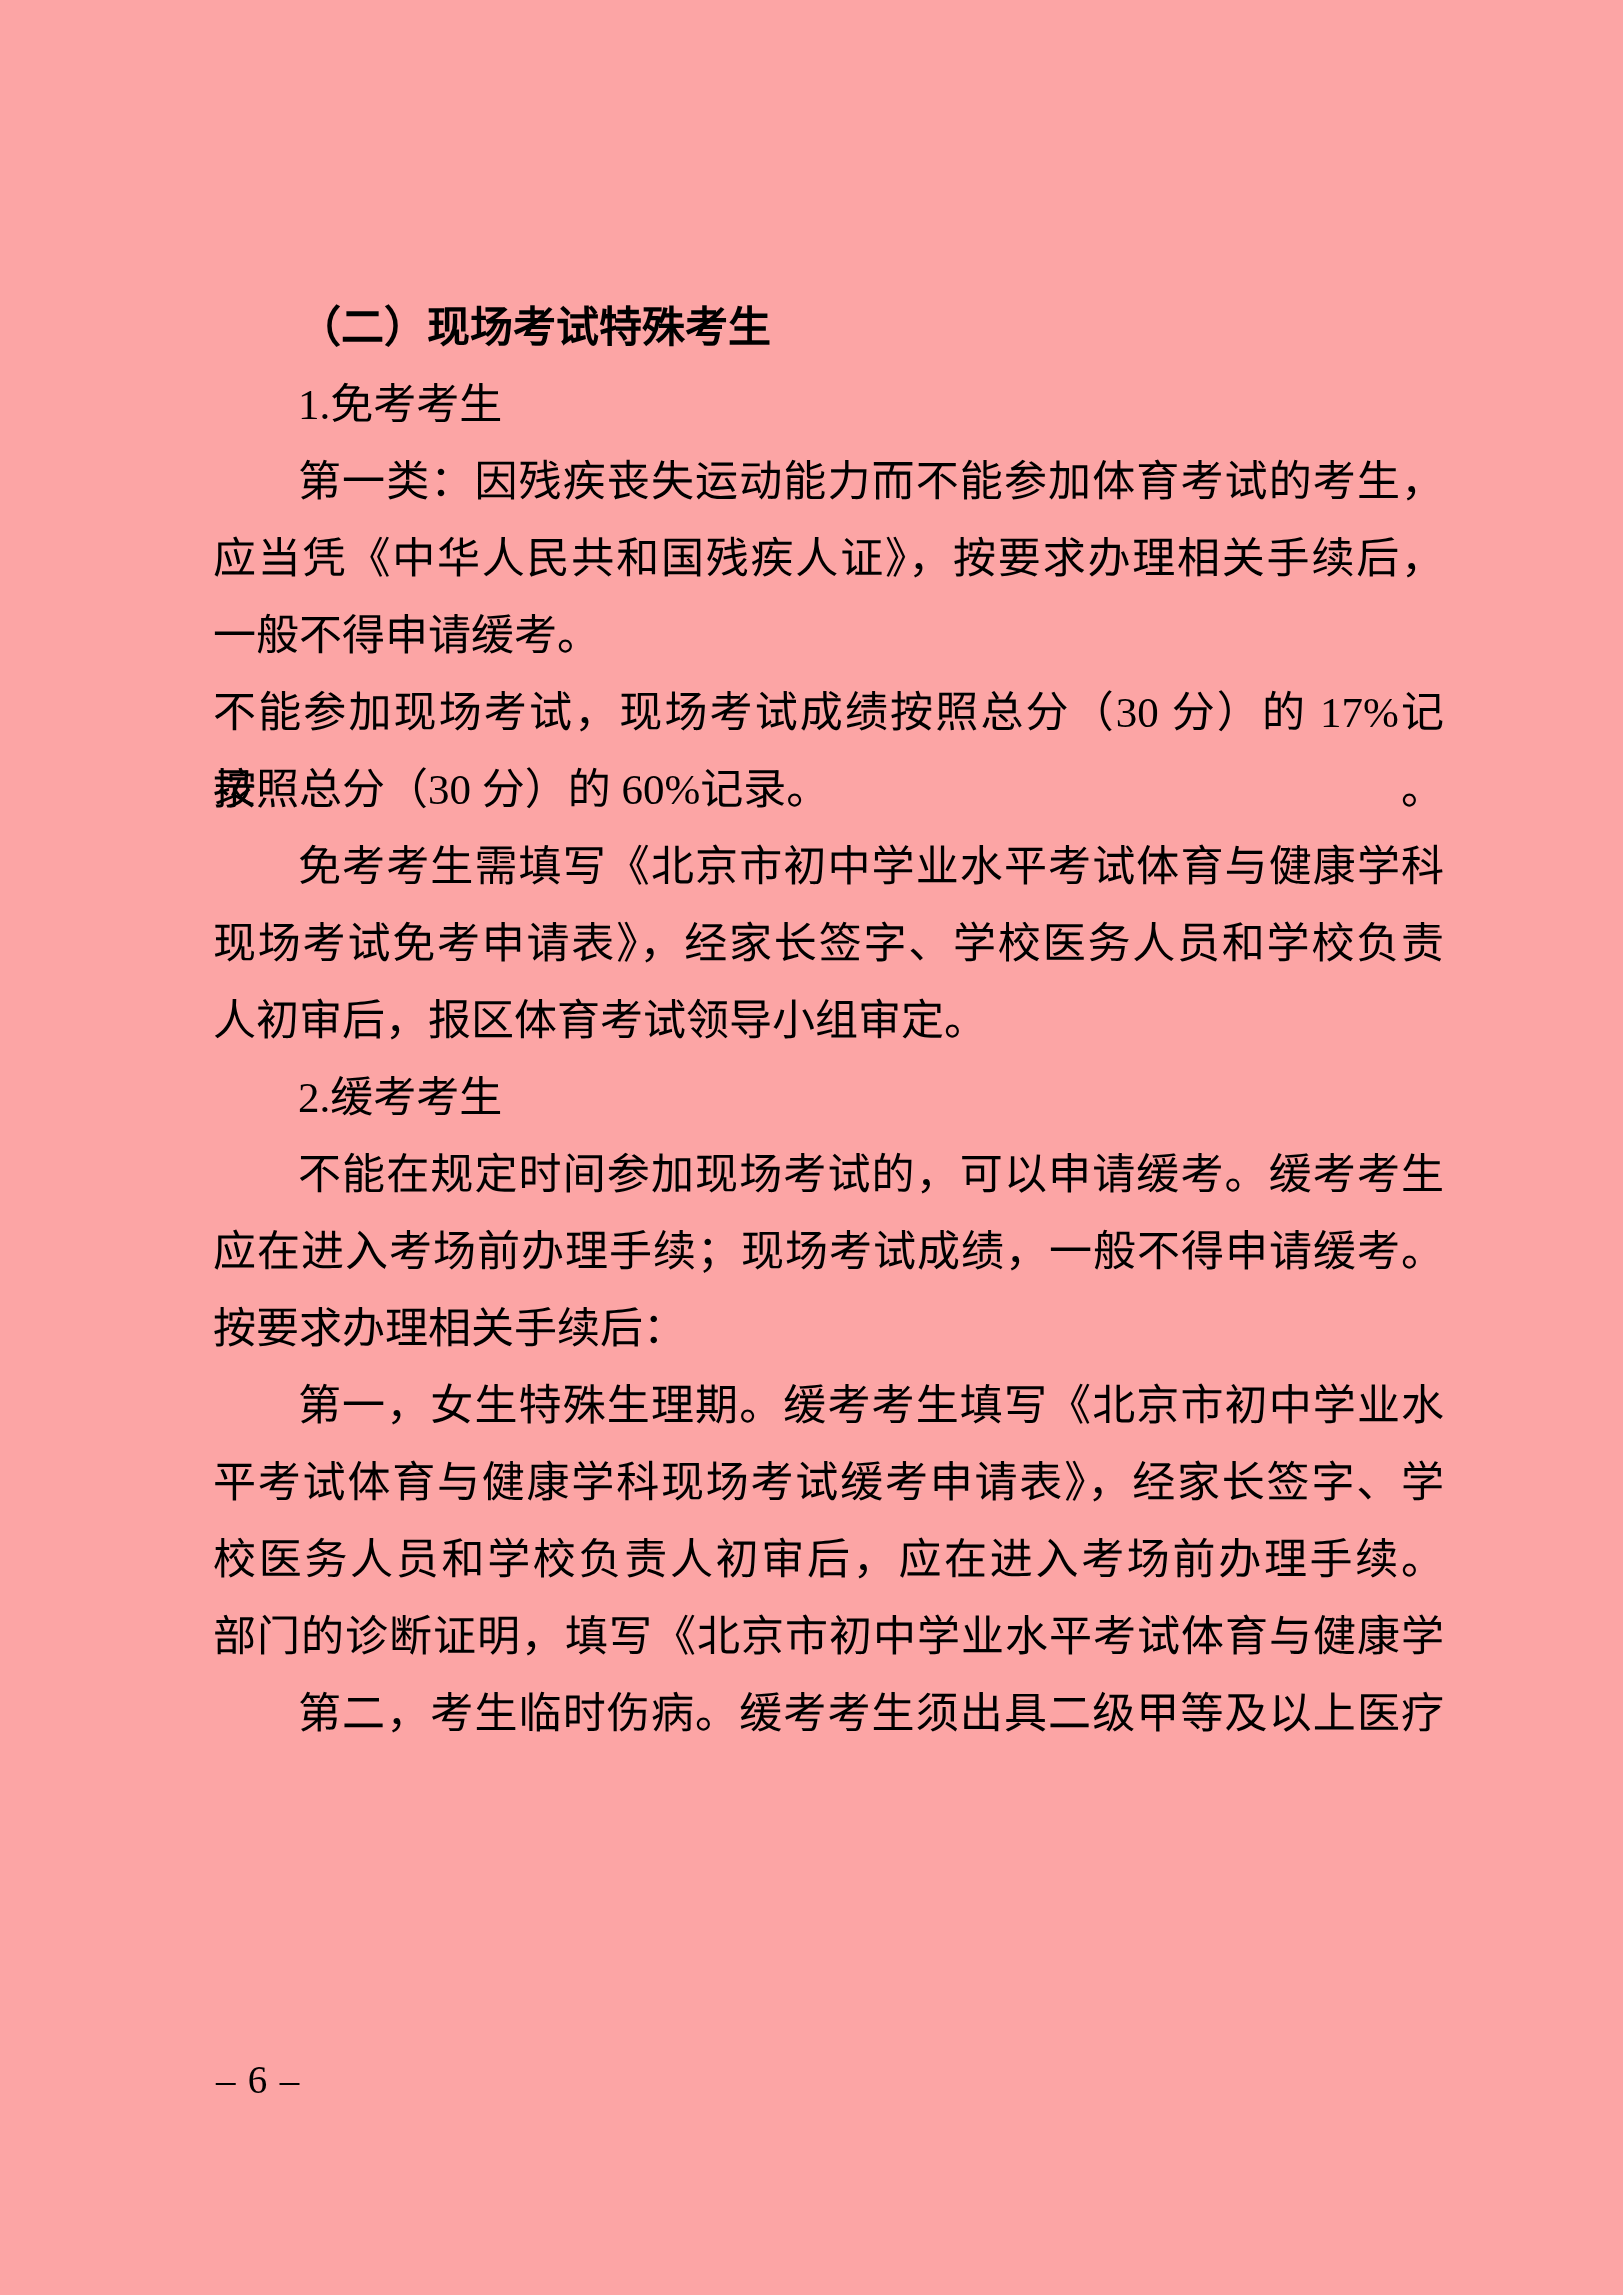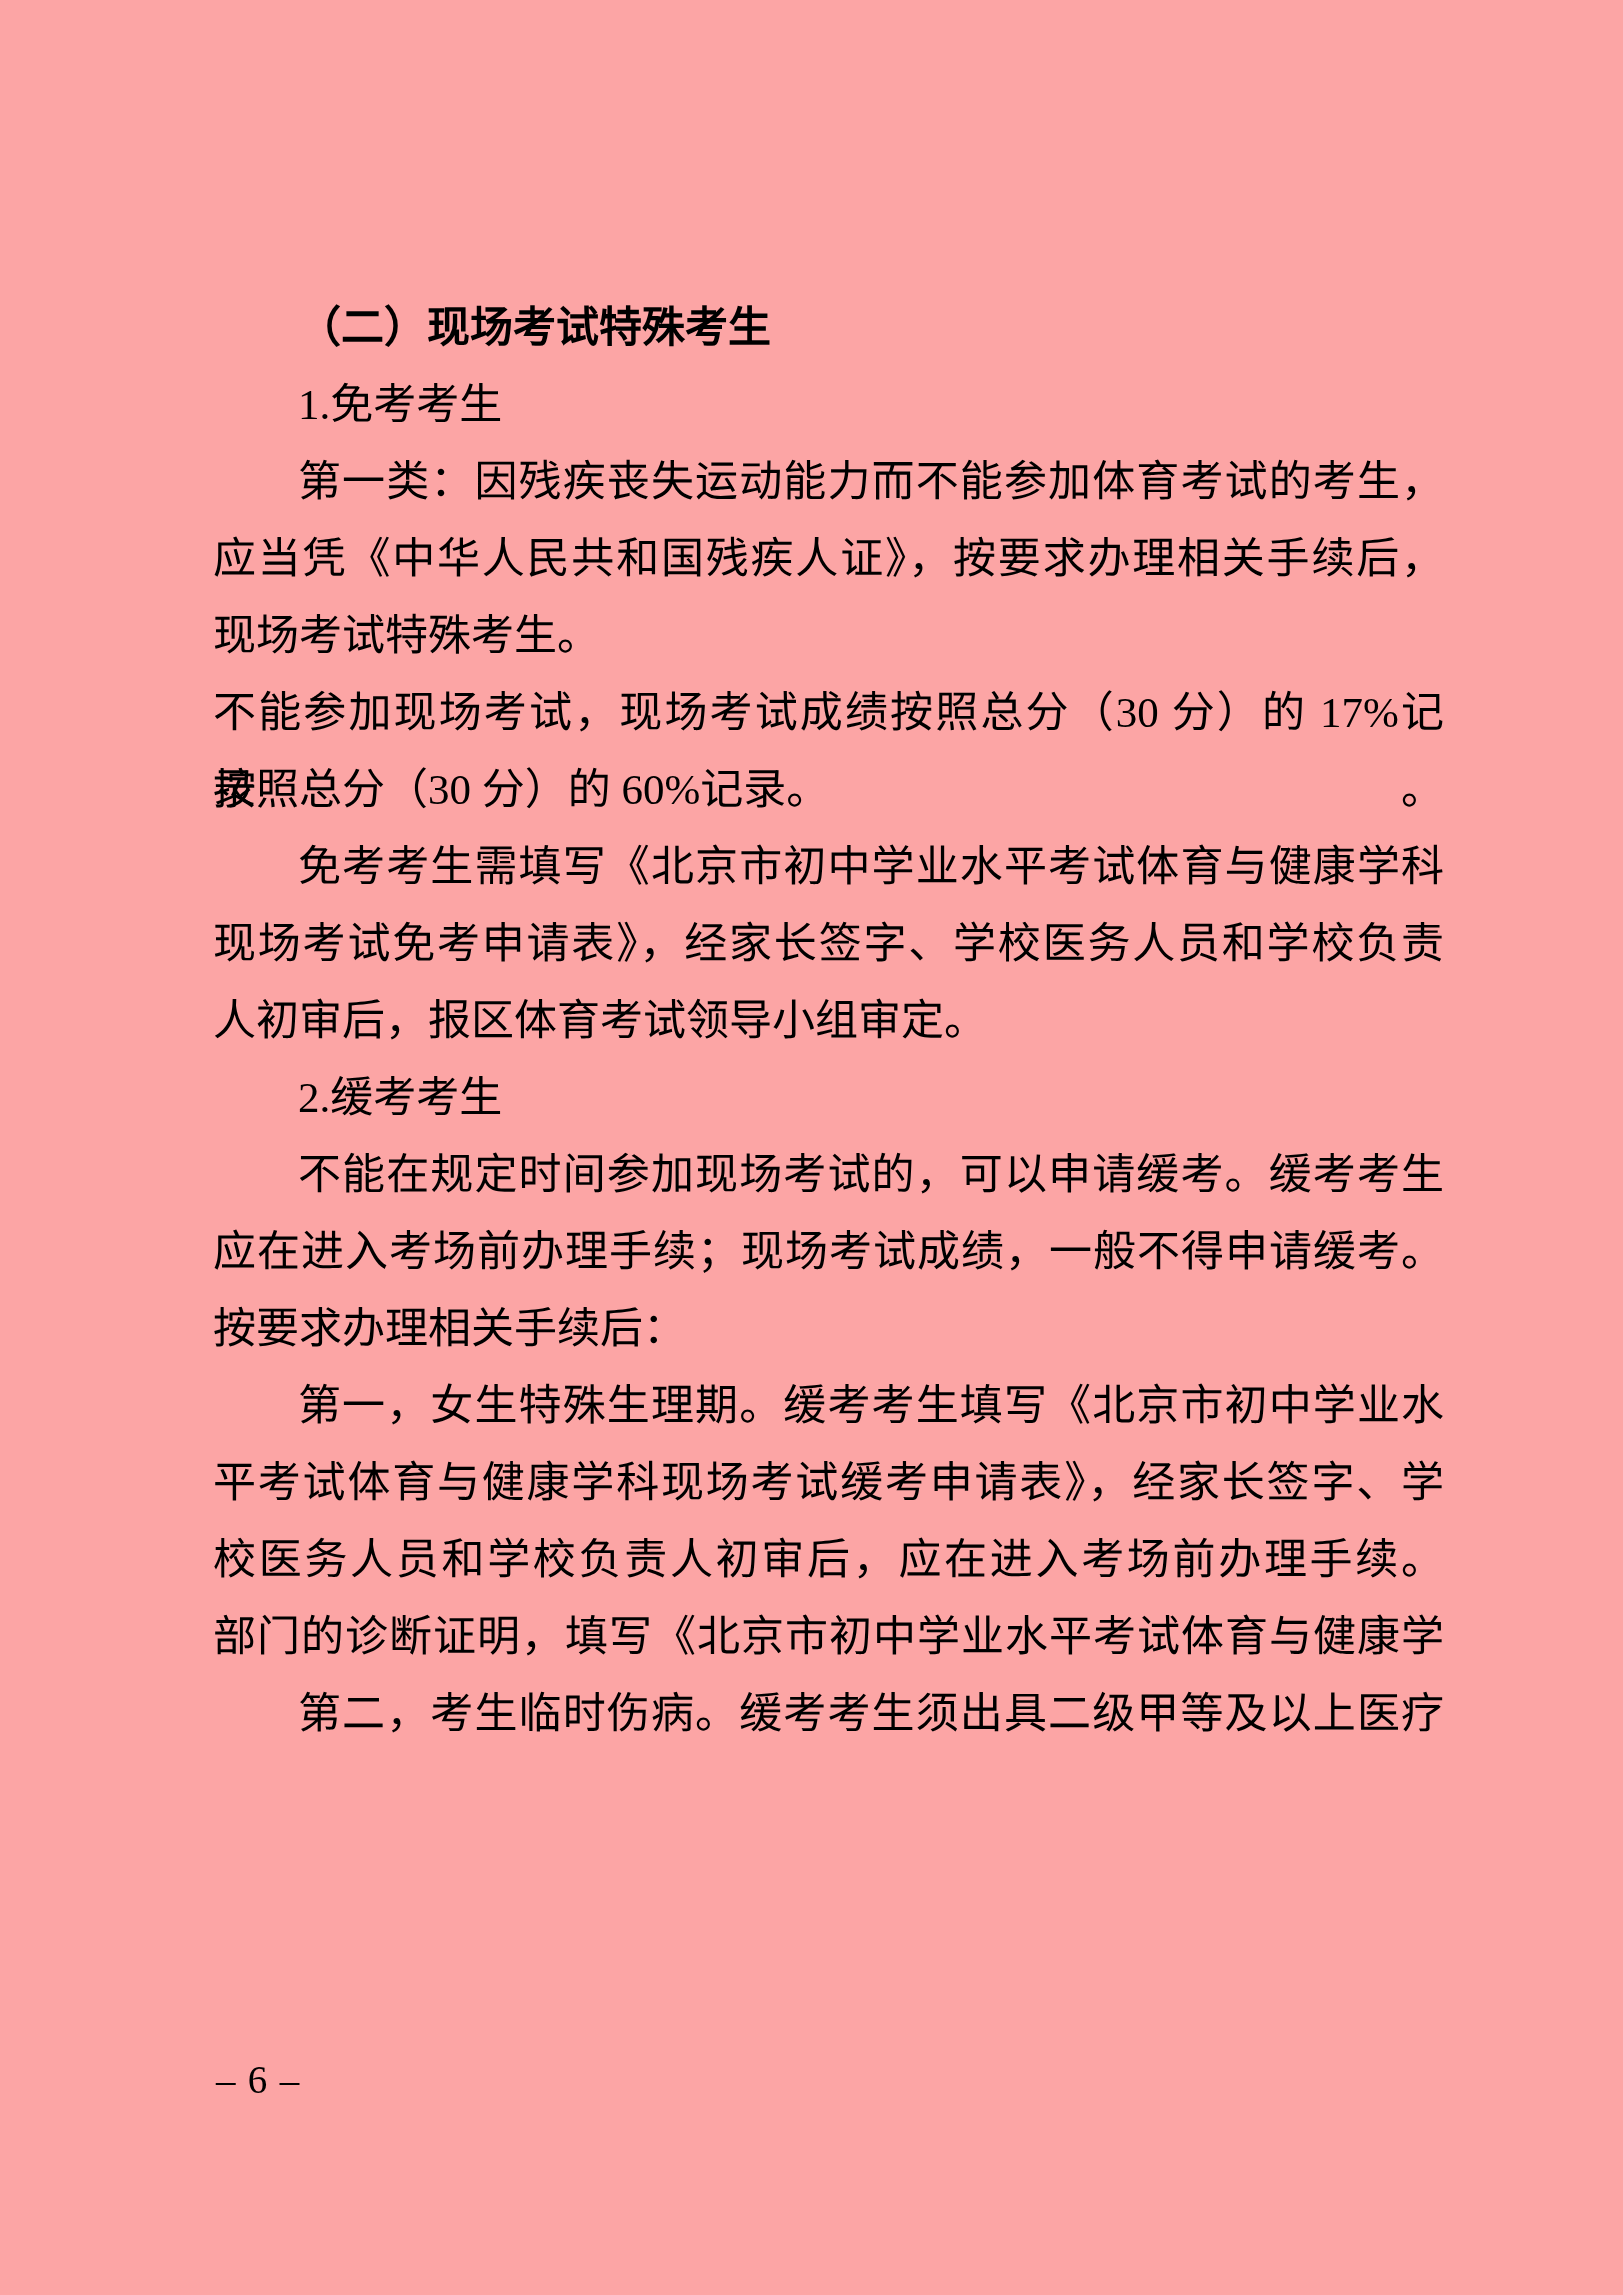--- a/index.html
+++ b/index.html
@@ -55,21 +55,21 @@
 </style>
 </head>
 <body>
 
 <div class="page">
   <div class="content">
     <div class="line indent heading">（二）现场考试特殊考生</div>
     <div class="line indent">1.免考考生</div>
     <div class="line indent fill">第一类：因残疾丧失运动能力而不能参加体育考试的考生，</div>
     <div class="line fill">应当凭《中华人民共和国残疾人证》，按要求办理相关手续后，</div>
-    <div class="line">现场考试特殊考生。</div>
+    <div class="line">一般不得申请缓考。</div>
     <div class="line fill">不能参加现场考试，现场考试成绩按照总分（30 分）的 17%记录。</div>
     <div class="line">按照总分（30 分）的 60%记录。</div>
     <div class="line indent fill">免考考生需填写《北京市初中学业水平考试体育与健康学科</div>
     <div class="line fill">现场考试免考申请表》，经家长签字、学校医务人员和学校负责</div>
     <div class="line">人初审后，报区体育考试领导小组审定。</div>
     <div class="line indent">2.缓考考生</div>
     <div class="line indent fill">不能在规定时间参加现场考试的，可以申请缓考。缓考考生</div>
     <div class="line fill">应在进入考场前办理手续；现场考试成绩，一般不得申请缓考。</div>
     <div class="line">按要求办理相关手续后：</div>
     <div class="line indent fill">第一，女生特殊生理期。缓考考生填写《北京市初中学业水</div>

